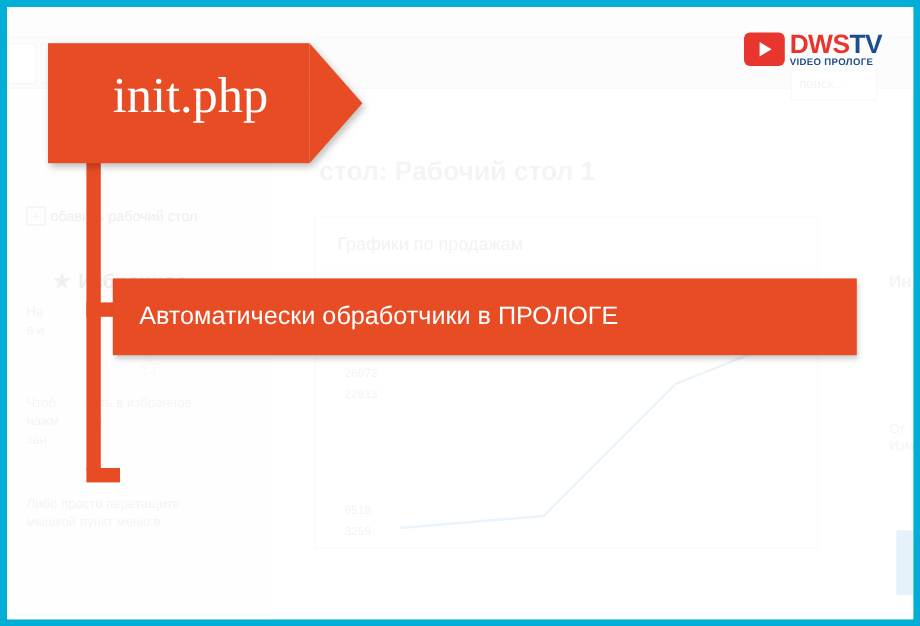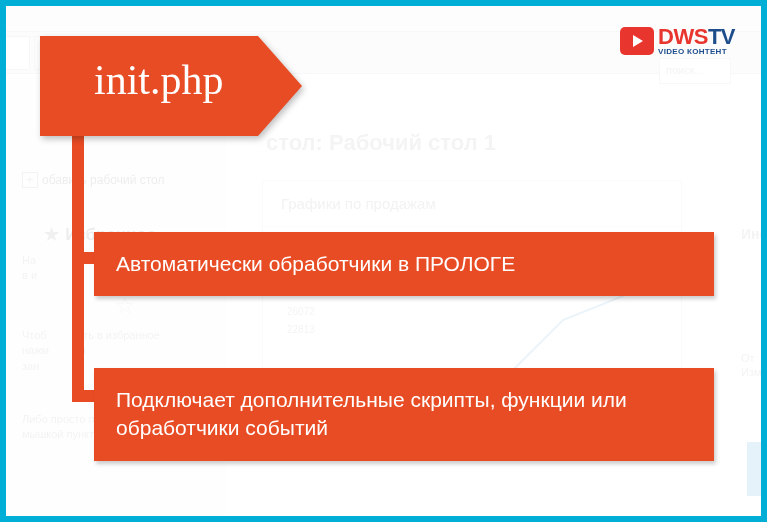--- a/index.html
+++ b/index.html
@@ -138,29 +138,28 @@
   </div>
 
   <div class="white-wash"></div>
 
   <div class="logo">
     <div class="logo-play"></div>
     <div class="logo-text">
       <div class="logo-dws">
         <span class="r">DWS</span><span class="b">TV</span>
       </div>
-      <div class="logo-sub">VIDEO КОНТЕНТ</div>
+      <div class="logo-sub">VIDEO ПРОЛОГЕ</div>
     </div>
   </div>
 
   <div class="head-callout">
     <div class="head-box">init.php</div>
     <div class="head-arrow"></div>
   </div>
 
   <div class="connector-v"></div>
   <div class="connector-h1"></div>
   <div class="connector-h2"></div>
 
   <div class="callout c1">Автоматически обработчики в ПРОЛОГЕ</div>
-  <div class="callout c2">Подключает дополнительные скрипты, функции или обработчики событий</div>
 
 </div>
 
 </body></html>

